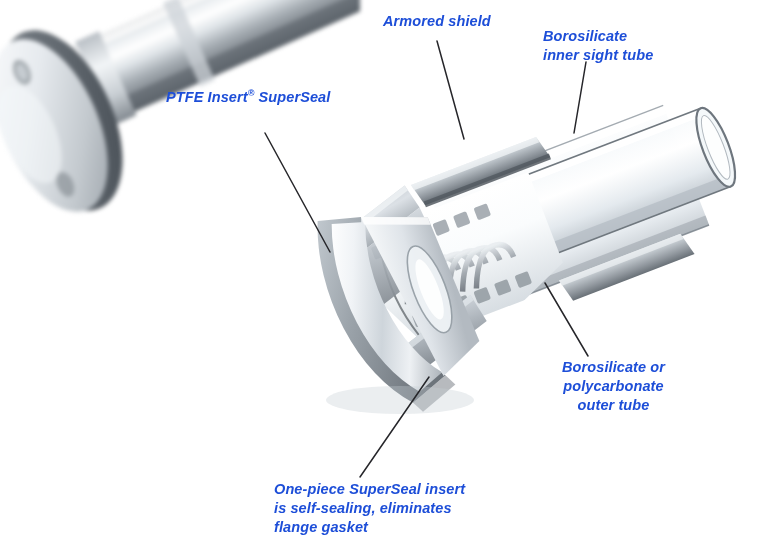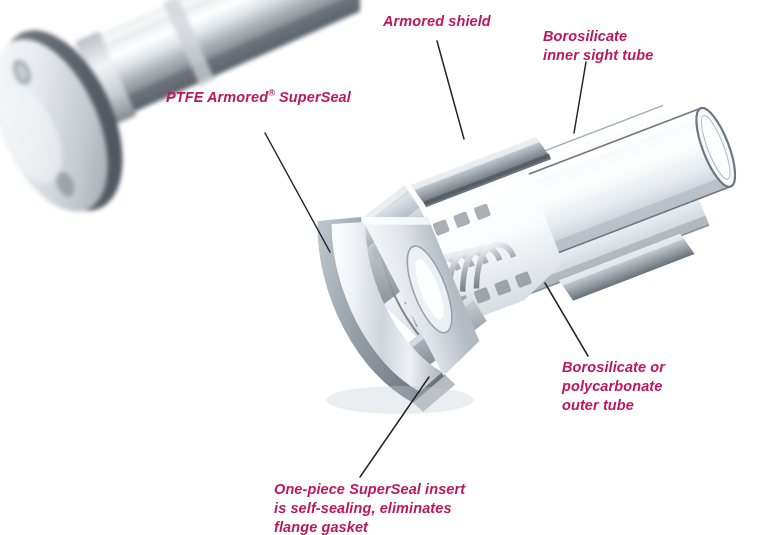--- a/index.html
+++ b/index.html
@@ -1,26 +1,26 @@
 <!DOCTYPE html>
 <html><head>
 <meta charset="utf-8">
 <style>
   html,body{margin:0;padding:0;background:#fff;}
   #stage{position:relative;width:768px;height:535px;background:#ffffff;overflow:hidden;
          font-family:"Liberation Sans","DejaVu Sans",sans-serif;}
 
   
   .callout{position:absolute;font-weight:bold;font-style:italic;font-size:14.5px;
-           line-height:1.32;color:#be185d;letter-spacing:.1px;white-space:pre-line;}
+           line-height:1.32;color:#1d4ed8;letter-spacing:.1px;white-space:pre-line;}
   .callout sup{font-size:9px;vertical-align:super;font-style:italic;font-weight:bold;}
   #c-ptfe{left:166px;top:88px;}
   #c-shield{left:383px;top:12px;}
   #c-inner{left:543px;top:27px;}
-  #c-outer{left:562px;top:358px;}
+  #c-outer{left:562px;top:358px;text-align:center;}
   #c-oneptfe{left:274px;top:480px;}
 
   
   #leaders{position:absolute;left:0;top:0;width:768px;height:535px;}
 
   
   #bg-assembly{position:absolute;left:-60px;top:-78px;width:420px;height:300px;
                filter:blur(2.2px);}
   
   #main-art{position:absolute;left:250px;top:70px;width:520px;height:390px;}
@@ -242,21 +242,21 @@
   <svg id="leaders" viewBox="0 0 768 535">
     <g stroke="#26262a" stroke-width="1.5" fill="none" stroke-linecap="round">
       <line x1="265" y1="133" x2="330" y2="252"></line>
       <line x1="437" y1="41" x2="464" y2="139"></line>
       <line x1="586" y1="62" x2="574" y2="133"></line>
       <line x1="545" y1="283" x2="588" y2="356"></line>
       <line x1="429" y1="377" x2="360" y2="477"></line>
     </g>
   </svg>
 
-  <div class="callout" id="c-ptfe"><span>PTFE Armored</span><sup>®</sup><span> SuperSeal</span><br></div>
+  <div class="callout" id="c-ptfe"><span>PTFE Insert</span><sup>®</sup><span> SuperSeal</span><br></div>
 
   <div class="callout" id="c-shield">Armored shield</div>
 
   <div class="callout" id="c-inner">Borosilicate
 inner sight tube</div>
 
   <div class="callout" id="c-outer">Borosilicate or
 polycarbonate
 outer tube</div>
 

